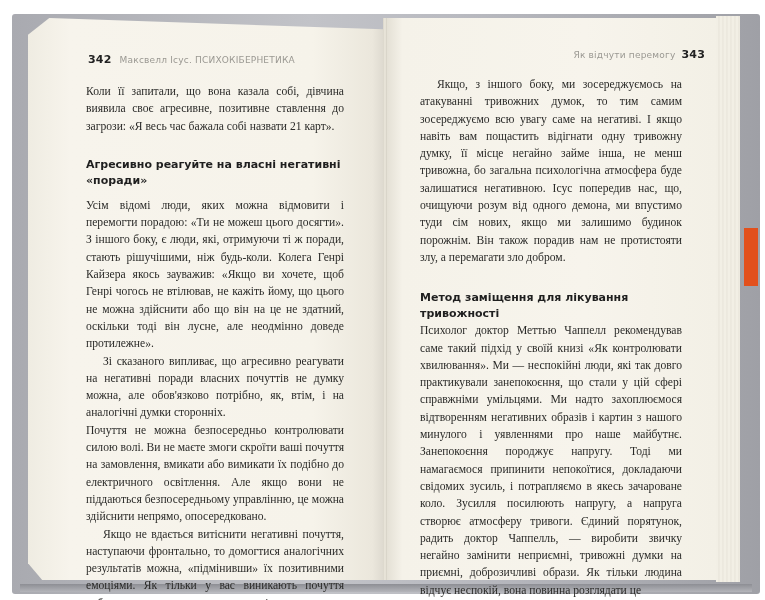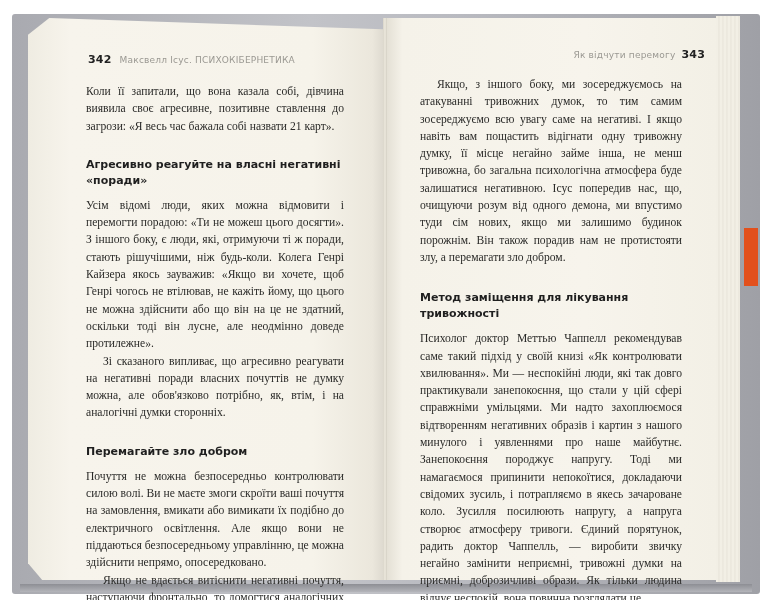--- a/index.html
+++ b/index.html
@@ -78,21 +78,20 @@
 </div>
 <div class="running-head rh-right">
   <span>Як відчути перемогу</span><span class="pnum">343</span>
 </div>
 
 <div class="textcol col-left" id="col-left">
     <p>Коли її запитали, що вона казала собі, дівчина виявила своє агресивне, позитивне ставлення до загрози: «Я весь час бажала собі назвати 21 карт».</p>
     <h3 class="heading" style="margin-top: 22px; margin-bottom: 8px;">Агресивно реагуйте на власні негативні «поради»</h3>
     <p>Усім відомі люди, яких можна відмовити і перемогти порадою: «Ти не можеш цього досягти». З іншого боку, є люди, які, отримуючи ті ж поради, стають рішучішими, ніж будь-коли. Колега Генрі Кайзера якось зауважив: «Якщо ви хочете, щоб Генрі чогось не втілював, не кажіть йому, що цього не можна здійснити або що він на це не здатний, оскільки тоді він лусне, але неодмінно доведе протилежне».</p>
     <p class="ind">Зі сказаного випливає, що агресивно реагувати на негативні поради власних почуттів не думку можна, але обов'язково потрібно, як, втім, і на аналогічні думки сторонніх.</p>
-    <h3 class="heading" style="margin-top: 22px; margin-bottom: 8px;">Перемагайте зло добром</h3>
     <p>Почуття не можна безпосередньо контролювати силою волі. Ви не маєте змоги скроїти ваші почуття на замовлення, вмикати або вимикати їх подібно до електричного освітлення. Але якщо вони не піддаються безпосередньому управлінню, це можна здійснити непрямо, опосередковано.</p>
     <p class="ind">Якщо не вдається витіснити негативні почуття, наступаючи фронтально, то домогтися аналогічних результатів можна, «підмінивши» їх позитивними емоціями. Як тільки у вас виникають почуття небажаного характеру, ви не повинні концентрувати на них увагу, намагаючись вигнати їх. Замість цього негайно</p>
   </div>
 <div class="textcol col-right" id="col-right">
     <p class="ind">Якщо, з іншого боку, ми зосереджуємось на атакуванні тривожних думок, то тим самим зосереджуємо всю увагу саме на негативі. І якщо навіть вам пощастить відігнати одну тривожну думку, її місце негайно займе інша, не менш тривожна, бо загальна психологічна атмосфера буде залишатися негативною. Ісус попередив нас, що, очищуючи розум від одного демона, ми впустимо туди сім нових, якщо ми залишимо будинок порожнім. Він також порадив нам не протистояти злу, а перемагати зло добром.</p>
-    <h3 class="heading" style="margin-top: 24px; margin-bottom: 8px;">Метод заміщення для лікування тривожності</h3>
+    <h3 class="heading" style="margin-top: 24px; ">Метод заміщення для лікування тривожності</h3>
     <p>Психолог доктор Меттью Чаппелл рекомендував саме такий підхід у своїй книзі «Як контролювати хвилювання». Ми — неспокійні люди, які так довго практикували занепокоєння, що стали у цій сфері справжніми умільцями. Ми надто захоплюємося відтворенням негативних образів і картин з нашого минулого і уявленнями про наше майбутнє. Занепокоєння породжує напругу. Тоді ми намагаємося припинити непокоїтися, докладаючи свідомих зусиль, і потрапляємо в якесь зачароване коло. Зусилля посилюють напругу, а напруга створює атмосферу тривоги. Єдиний порятунок, радить доктор Чаппелль, — виробити звичку негайно замінити неприємні, тривожні думки на приємні, доброзичливі образи. Як тільки людина відчує неспокій, вона повинна розглядати це</p>
   </div>
 
 </body></html>

